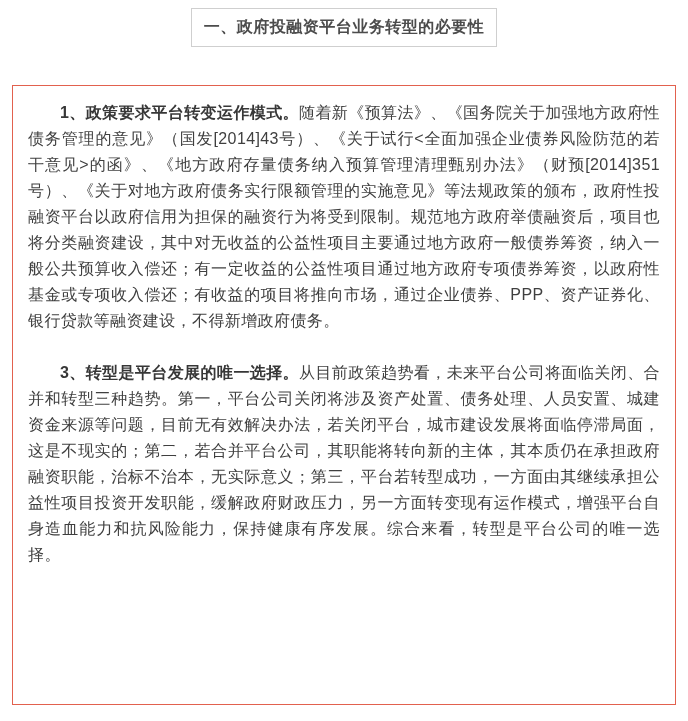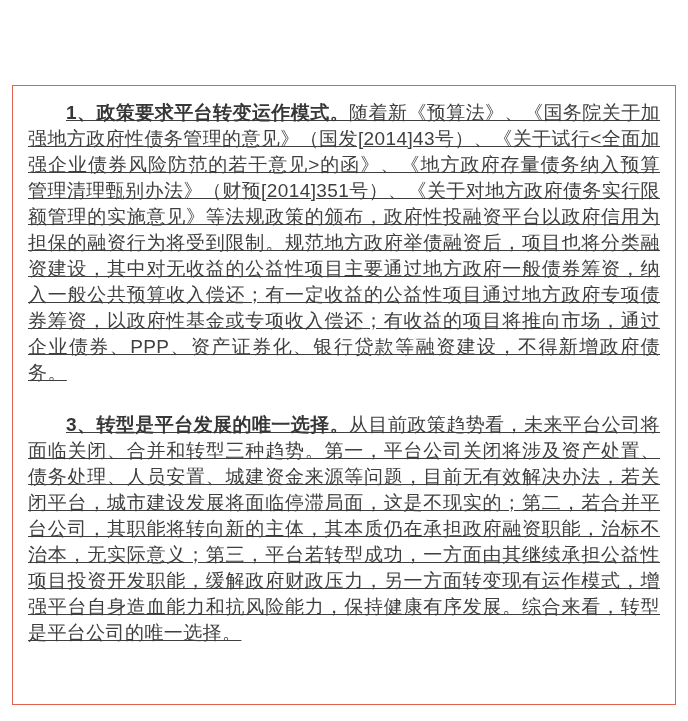--- a/index.html
+++ b/index.html
@@ -37,41 +37,43 @@
     top: 85px;
     width: 664px;
     height: 620px;
     border: 1px solid #e2614e;
     background: #ffffff;
     padding: 14px 15px 16px 15px;
     overflow: hidden;
   }
   .content-box p {
     margin: 0 0 26px 0;
-    font-size: 19px;
+    font-size: 16px;
     line-height: 26px;
     color: #3f3f3f;
     text-indent: 2em;
     text-align: justify;
     letter-spacing: 0.4px;
-    text-decoration: underline;
   }
   .content-box p:last-child {
     margin-bottom: 12px;
   }
   .lead {
     font-weight: bold;
     color: #373737;
   }
 </style>
 </head>
 <body>
 
 <div class="page">
 
+  <div class="title-wrap">
+    <div class="title-box">一、政府投融资平台业务转型的必要性</div>
+  </div>
 
   <div class="content-box">
 
     <p>
       <span class="lead">1、政策要求平台转变运作模式。</span><span>随着新《预算法》、《国务院关于加强地方政府性债务管理的意见》（国发[2014]43号）、《关于试行&lt;全面加强企业债券风险防范的若干意见&gt;的函》、《地方政府存量债务纳入预算管理清理甄别办法》（财预[2014]351号）、《关于对地方政府债务实行限额管理的实施意见》等法规政策的颁布，政府性投融资平台以政府信用为担保的融资行为将受到限制。规范地方政府举债融资后，项目也将分类融资建设，其中对无收益的公益性项目主要通过地方政府一般债券筹资，纳入一般公共预算收入偿还；有一定收益的公益性项目通过地方政府专项债券筹资，以政府性基金或专项收入偿还；有收益的项目将推向市场，通过企业债券、PPP、资产证券化、银行贷款等融资建设，不得新增政府债务。</span>
     </p>
 
 
     <p>
       <span class="lead">3、转型是平台发展的唯一选择。</span><span>从目前政策趋势看，未来平台公司将面临关闭、合并和转型三种趋势。第一，平台公司关闭将涉及资产处置、债务处理、人员安置、城建资金来源等问题，目前无有效解决办法，若关闭平台，城市建设发展将面临停滞局面，这是不现实的；第二，若合并平台公司，其职能将转向新的主体，其本质仍在承担政府融资职能，治标不治本，无实际意义；第三，平台若转型成功，一方面由其继续承担公益性项目投资开发职能，缓解政府财政压力，另一方面转变现有运作模式，增强平台自身造血能力和抗风险能力，保持健康有序发展。综合来看，转型是平台公司的唯一选择。</span>

